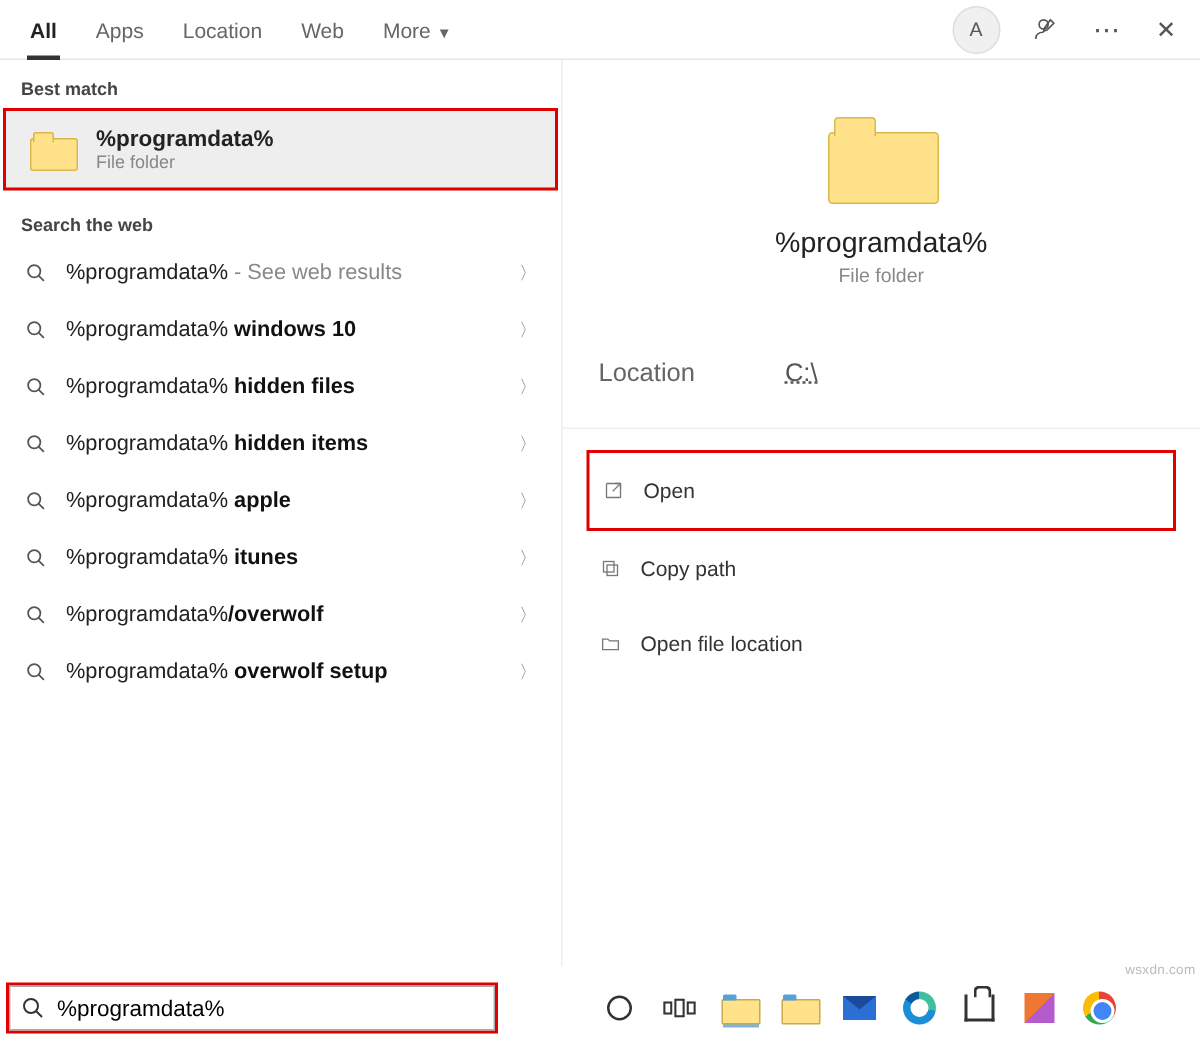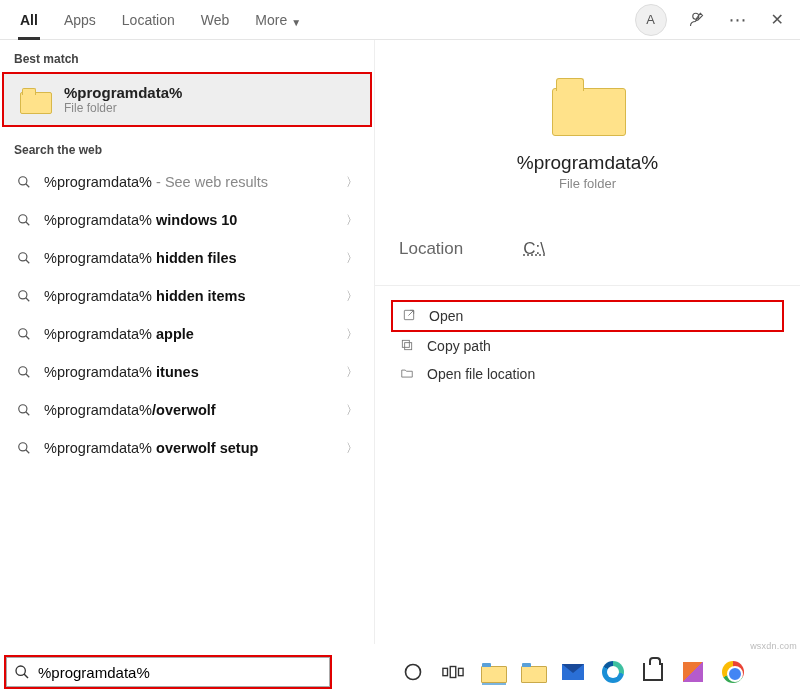--- a/index.html
+++ b/index.html
@@ -34,21 +34,21 @@
   
   .preview { text-align: center; padding-top: 38px; }
   .big-folder { width: 72px; height: 56px; position: relative; margin: 0 auto 18px; }
   .big-folder::before { content:""; position:absolute; left:0; top:10px; width:72px; height:46px; background:#ffe28a; border:1px solid #d8b84a; border-radius:3px; }
   .big-folder::after { content:""; position:absolute; left:4px; top:0; width:26px; height:12px; background:#ffe28a; border:1px solid #d8b84a; border-bottom:none; border-radius:3px 3px 0 0; }
   .preview-title { font-size: 19px; color: #222; margin-bottom: 2px; }
   .preview-sub { font-size: 13px; color: #888; }
   .meta-row { display: flex; gap: 60px; padding: 48px 24px 26px; font-size: 17px; color: #666; border-bottom: 1px solid #eee; text-align: right; }
   .meta-row .loc { color: #555; }
   .actions { padding: 14px 16px; }
-  .action { display: flex; align-items: flex-start; gap: 12px; padding: 6px 8px; font-size: 14px; color: #333; cursor: default; }
+  .action { display: flex; align-items: center; gap: 12px; padding: 17px 8px; font-size: 14px; color: #333; cursor: default; }
   .action.highlight { border: 2px solid #e00000; }
   .action-icon { color: #777; width: 16px; display:inline-flex; justify-content:center; }
   
   .bottom-container { position: absolute; left: 4px; bottom: 8px; width: 328px; }
   .searchbox { display: flex; align-items: center; height: 34px; background: #fff; border: 2px solid #e00000; outline: 1px solid #aaa; outline-offset: -3px; padding: 0 8px; gap: 8px; }
   .searchbox input { flex: 1; border: none; outline: none; font-size: 15px; background: transparent; }
   
   .taskbar { position: absolute; bottom: 5px; left: 395px; right: 4px; height: 40px; display: flex; align-items: center; gap: 16px; padding-left: 6px; }
   .tbicon { width: 24px; height: 24px; display:inline-flex; align-items:center; justify-content:center; font-size:18px; color:#333; position: relative;}
   .explorer { width:24px; height:18px; position:relative; }

